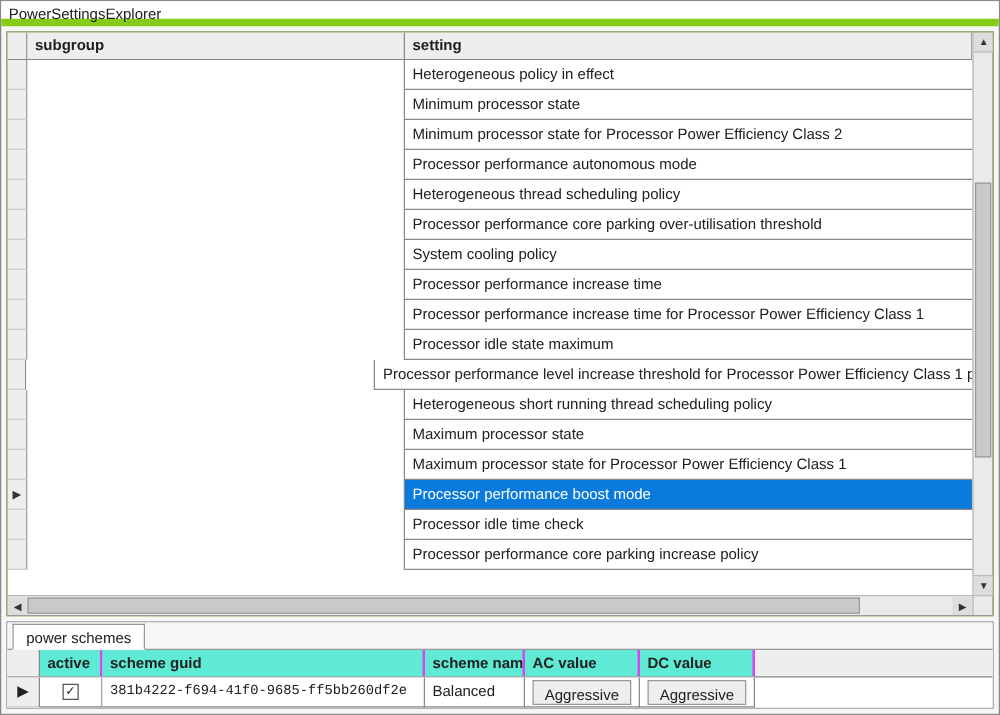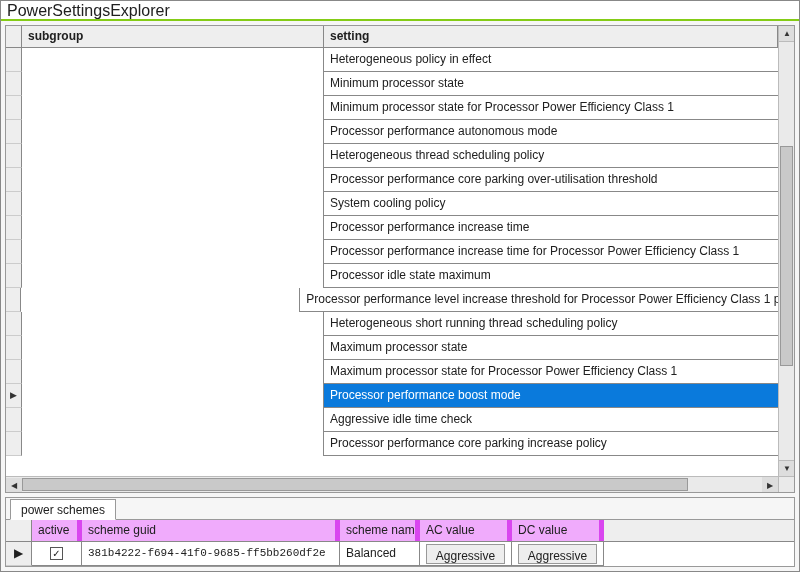--- a/index.html
+++ b/index.html
@@ -14,23 +14,23 @@
   }
   .window {
     width: 800px; height: 572px;
     border: 1px solid #888;
     display: flex; flex-direction: column;
     background: #f6f6f6;
   }
   .titlebar {
     height: 20px; line-height: 20px;
     padding: 0 6px;
-    border-bottom: 2px solid #84cc16;
-    background: #fff;
-    font-size: 16px;
+    border-bottom: 6px solid #84cc16;
+    background: #fff;
+    font-size: 12px;
   }
   
   .upper {
     position: relative;
     border: 1px solid #999;
     margin: 4px;
     flex: 1 1 auto;
     background: #84cc16;
     overflow: hidden;
     padding-left: 10px;
@@ -181,23 +181,23 @@
   .sch-header {
     display: flex;
     height: 22px;
     background: #eee;
     border-bottom: 1px solid #888;
     font-size: 12px;
   }
   .sch-rowhdr { width: 26px; border-right: 1px solid #888; background: #eee; }
   .sch-cellh {
     padding: 3px 6px;
-    border-right: 5px solid #d946ef;
-    background: #f0abfc;
-    white-space: nowrap; overflow: hidden;
+    border-right: 2px solid #d946ef;
+    background: #5eead4;
+    white-space: nowrap; overflow: hidden; font-weight: bold;
   }
   .c-active { width: 50px; }
   .c-guid   { width: 258px; }
   .c-name   { width: 80px; }
   .c-ac     { width: 92px; }
   .c-dc     { width: 92px; }
   .sch-row {
     display: flex; height: 24px; line-height: 23px;
   }
   .sch-row .sch-rowhdr {
@@ -253,21 +253,21 @@
             <div class="cell-setting">Heterogeneous policy in effect</div>
           </div>
           <div class="grid-row">
             <div class="row-hdr"></div>
             <div class="cell-subgroup"></div>
             <div class="cell-setting">Minimum processor state</div>
           </div>
           <div class="grid-row">
             <div class="row-hdr"></div>
             <div class="cell-subgroup"></div>
-            <div class="cell-setting">Minimum processor state for Processor Power Efficiency Class 1</div>
+            <div class="cell-setting">Minimum processor state for Processor Power Efficiency Class 2</div>
           </div>
           <div class="grid-row">
             <div class="row-hdr"></div>
             <div class="cell-subgroup"></div>
             <div class="cell-setting">Processor performance autonomous mode</div>
           </div>
           <div class="grid-row">
             <div class="row-hdr"></div>
             <div class="cell-subgroup"></div>
             <div class="cell-setting">Heterogeneous thread scheduling policy</div>
@@ -318,21 +318,21 @@
             <div class="cell-setting">Maximum processor state for Processor Power Efficiency Class 1</div>
           </div>
           <div class="grid-row selected">
             <div class="row-hdr">▶</div>
             <div class="cell-subgroup"></div>
             <div class="cell-setting">Processor performance boost mode</div>
           </div>
           <div class="grid-row">
             <div class="row-hdr"></div>
             <div class="cell-subgroup"></div>
-            <div class="cell-setting">Aggressive idle time check</div>
+            <div class="cell-setting">Processor idle time check</div>
           </div>
           <div class="grid-row">
             <div class="row-hdr"></div>
             <div class="cell-subgroup"></div>
             <div class="cell-setting">Processor performance core parking increase policy</div>
           </div>
         </div>
     </div>
 
     <div class="vscroll">

